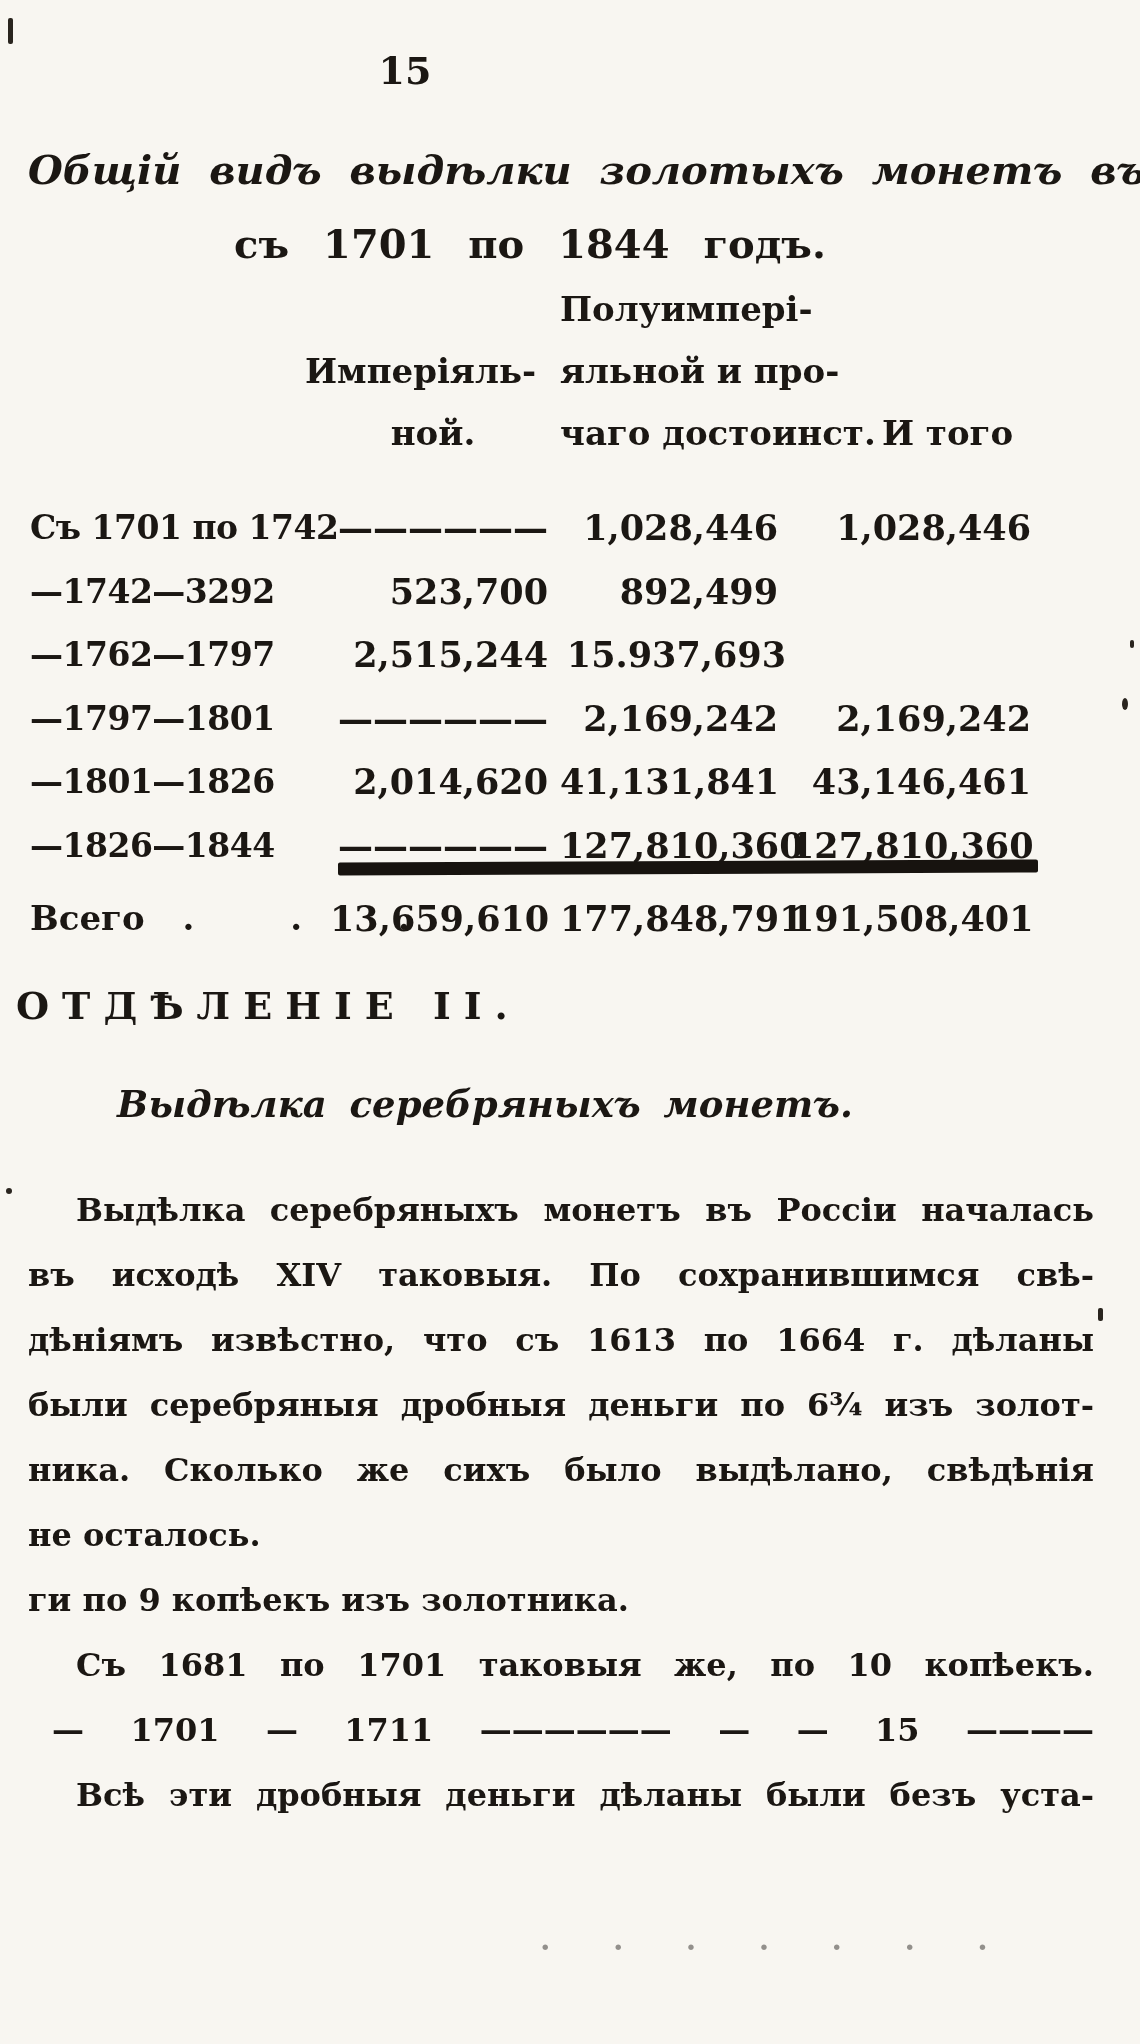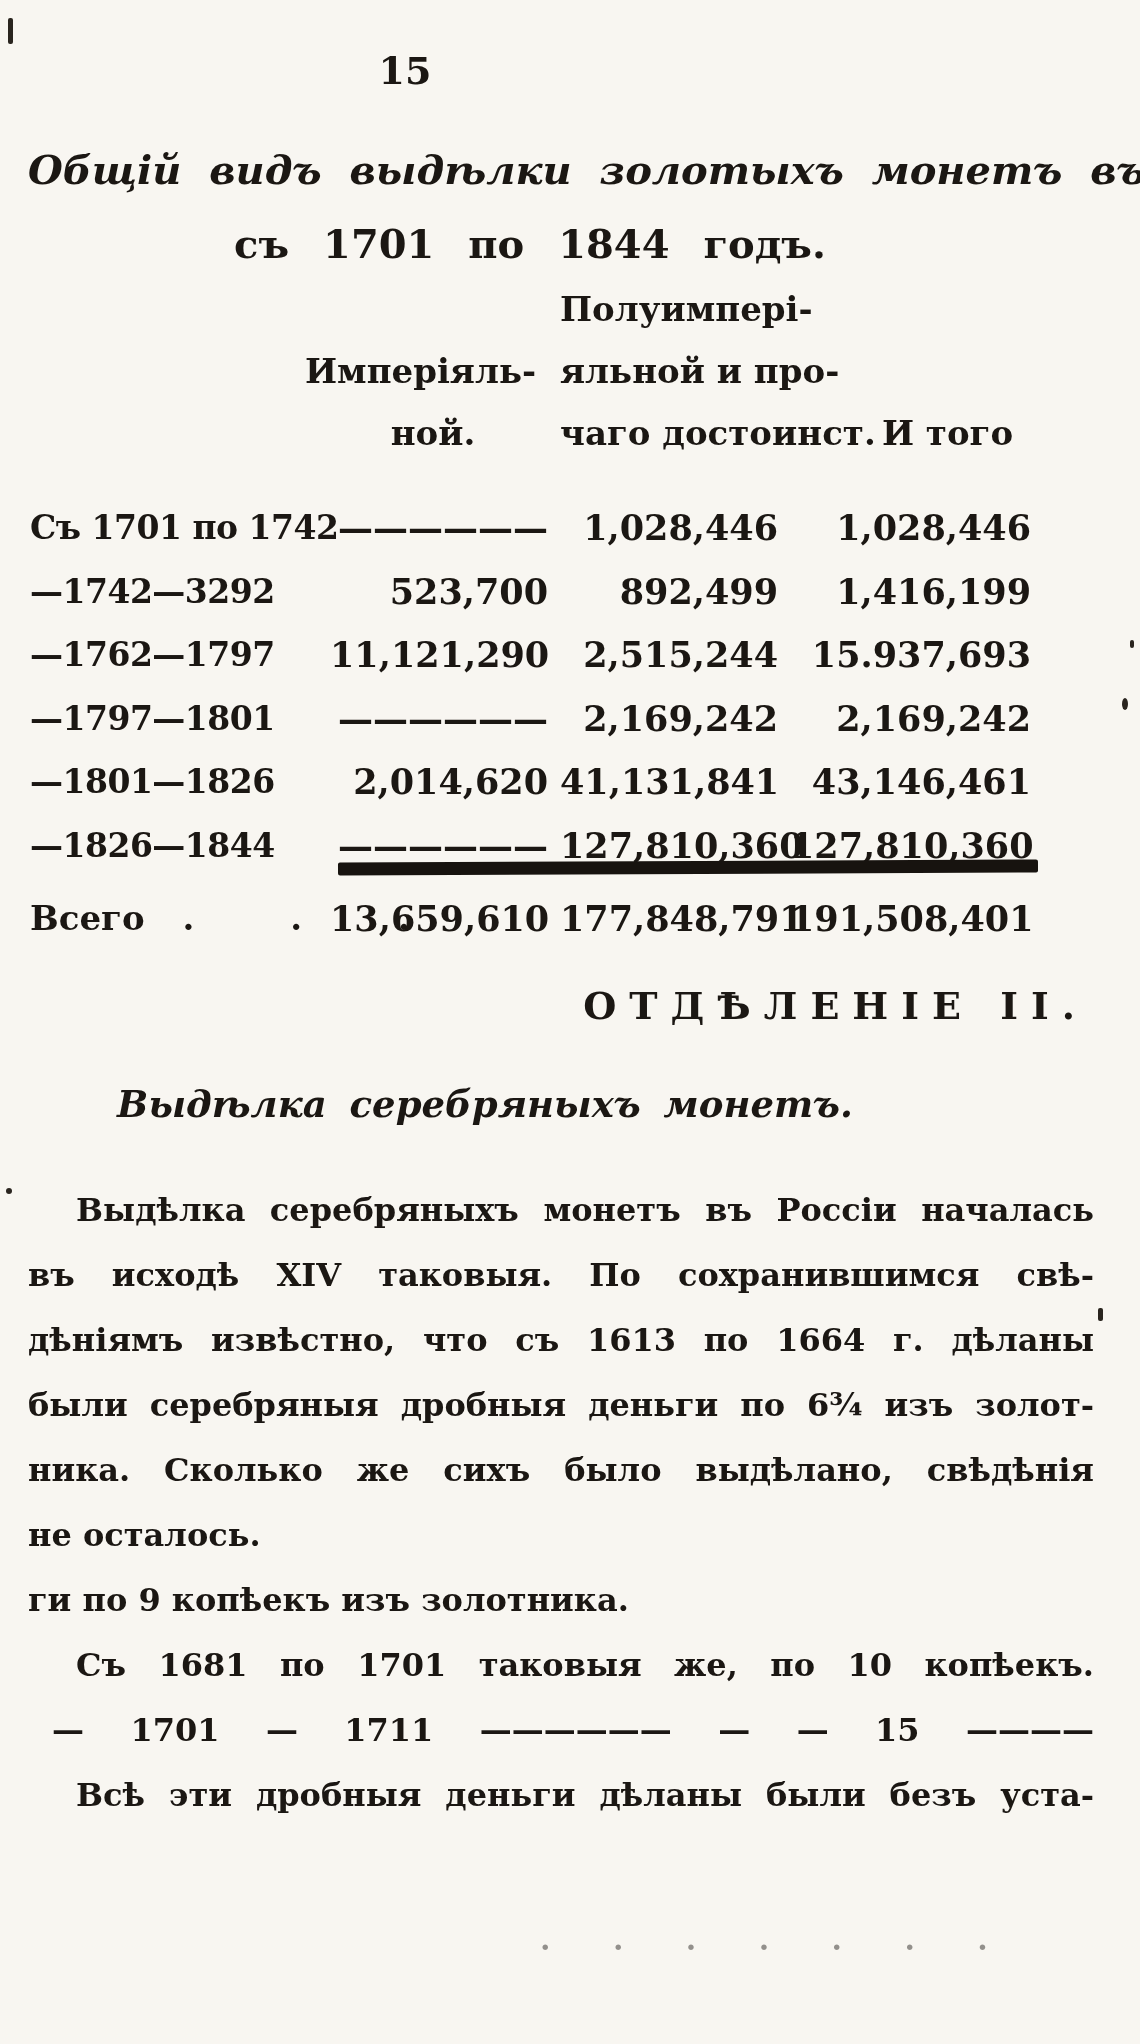--- a/index.html
+++ b/index.html
@@ -31,21 +31,21 @@
   .tbody .trow{height:63.5px;}
   .c-period{text-align:left;font-size:33px;letter-spacing:-0.5px;white-space:nowrap;}
   .c-num{text-align:right;padding-right:12px;white-space:nowrap;}
   .c-total{text-align:right;padding-right:4px;white-space:nowrap;}
   .rule{top:861px;left:338px;width:700px;height:13px;background:#17130f;
         transform:rotate(-0.25deg);border-radius:2px;}
   .totalrow{top:886px;left:30px;width:1005px;font-weight:700;font-size:35px;}
   .totalrow .trow{height:64px;}
   .c-vsego{text-align:left;font-size:34px;white-space:nowrap;}
   .vsego-dots{letter-spacing:42px;margin-left:38px;}
-  .sheading{top:983px;left:8px;width:1080px;text-align:right;
+  .sheading{top:983px;left:16px;width:1080px;text-align:left;
             font-weight:700;font-size:38px;letter-spacing:13px;}
   .subheading{top:1082px;left:0;width:970px;text-align:center;
               font-style:italic;font-weight:600;font-size:37px;word-spacing:10px;}
   .silver{top:1178px;left:28px;width:1066px;font-weight:700;font-size:32px;}
   .bt{line-height:65px;height:65px;text-align:justify;text-align-last:justify;white-space:nowrap;}
   .bt.leftal{text-align:left;text-align-last:left;}
   .bt.ind{text-indent:48px;}
   .bt.ind2{text-indent:24px;}
   .dottrail{top:1922px;left:540px;width:480px;font-size:30px;font-weight:700;
             letter-spacing:26px;opacity:.45;}
@@ -91,25 +91,23 @@
     <div class="trow">
       <span class="c-period">Съ 1701 по 1742</span>
       <span class="c-num">——————</span>
       <span class="c-num">1,028,446</span>
       <span class="c-total">1,028,446</span>
     </div>
     <div class="trow">
       <span class="c-period">—1742—3292</span>
       <span class="c-num">523,700</span>
       <span class="c-num">892,499</span>
-      <span class="c-total">1,416,199</span>
     </div>
     <div class="trow">
       <span class="c-period">—1762—1797</span>
-      <span class="c-num">11,121,290</span>
       <span class="c-num">2,515,244</span>
       <span class="c-total">15.937,693</span>
     </div>
     <div class="trow">
       <span class="c-period">—1797—1801</span>
       <span class="c-num">——————</span>
       <span class="c-num">2,169,242</span>
       <span class="c-total">2,169,242</span>
     </div>
     <div class="trow">

